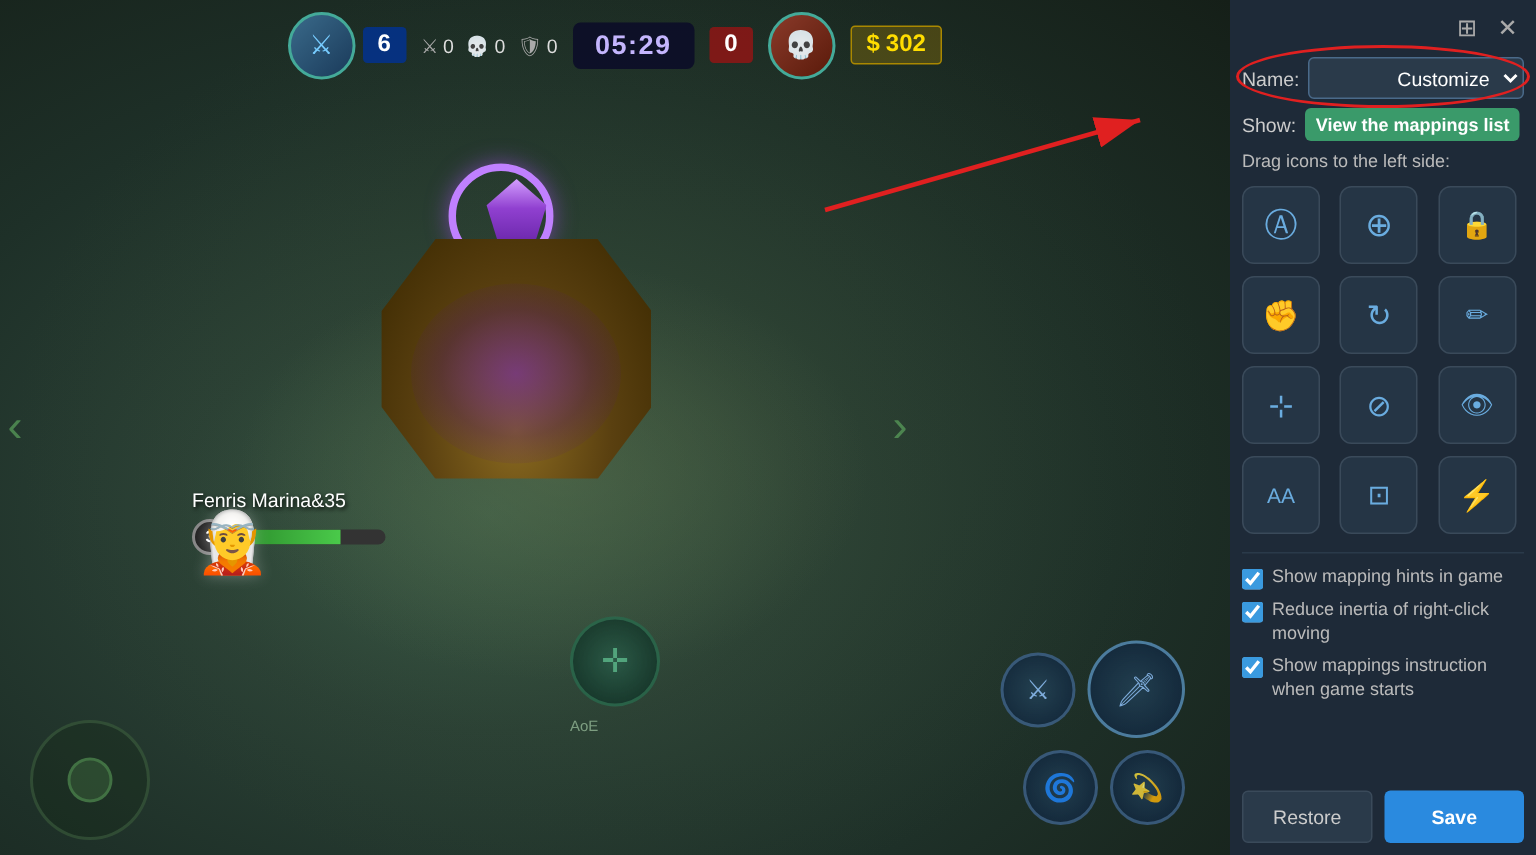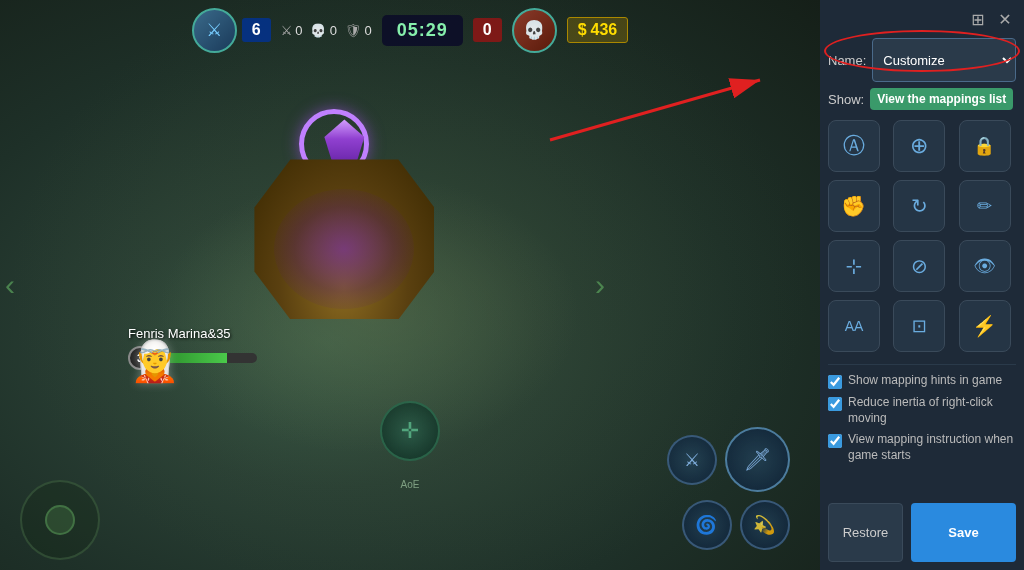--- a/index.html
+++ b/index.html
@@ -79,21 +79,21 @@
       border-radius: 3px;
       font-size: 16px;
       font-weight: bold;
     }
 
     .score-box.blue { background: rgba(0,50,150,0.8); }
     .score-box.red { background: rgba(150,20,20,0.8); }
 
     .timer-box {
       background: rgba(10,10,40,0.85);
-      color: #86efac;
+      color: #c4b5fd;
       padding: 5px 15px;
       border-radius: 5px;
       font-size: 18px;
       font-weight: bold;
       letter-spacing: 1px;
     }
 
     .hud-stats {
       display: flex;
       align-items: center;
@@ -296,21 +296,22 @@
 
     .name-select-wrapper select {
       width: 100%;
       background: #2a3a4a;
       border: 1px solid #4a6a8a;
       color: #fff;
       padding: 3px 6px;
       border-radius: 4px;
       font-size: 13px;
       cursor: pointer;
-      height: 44px;
+      height: 28px;
+      text-align: right;
     }
 
     .group-row {
       display: flex;
       align-items: center;
       gap: 6px;
     }
 
     .group-label {
       color: #ccc;
@@ -401,21 +402,21 @@
       border-radius: 4px;
       font-size: 13px;
       cursor: pointer;
     }
 
     .save-btn {
       flex: 1;
       background: #2a8adf;
       color: #fff;
       border: none;
-      padding: 22px;
+      padding: 10px;
       border-radius: 4px;
       font-size: 13px;
       cursor: pointer;
       font-weight: bold;
     }
 
     
     .annotation-layer {
       position: absolute;
       inset: 0;
@@ -516,21 +517,21 @@
       </div>
     </div>
 
     <div class="timer-box">05:29</div>
 
     <div class="score-box red">0</div>
     <div class="avatar-box" style="background:linear-gradient(135deg,#8a3a2a,#5a1a0a);">💀</div>
 
     <div class="gold-box">
       <span>$</span>
-      <span>436</span>
+      <span>302</span>
     </div>
   </div>
 
   <div class="tower-area" style="position:absolute;top:42%;left:42%;transform:translate(-50%,-50%);">
     <div class="tower-crystal">
       <div class="crystal-ring"></div>
       <div class="crystal-shape"></div>
     </div>
     <div class="tower-base">
       <div class="tower-glow"></div>
@@ -552,21 +553,21 @@
   <div class="side-arrow left">‹</div>
   <div class="side-arrow right" style="right:215px;">›</div>
 
   <div class="bottom-ui">
     <div class="joystick-area">
       <div class="joystick-inner"></div>
     </div>
 
     <div style="position:absolute;bottom:70px;left:50%;transform:translateX(-50%);">
       <div style="width:60px;height:60px;border-radius:50%;background:radial-gradient(circle,rgba(40,100,80,0.6),rgba(10,40,30,0.8));border:2px solid rgba(60,140,100,0.5);display:flex;align-items:center;justify-content:center;color:rgba(100,200,150,0.7);font-size:22px;">✛</div>
-      <div style="text-align:center;color:rgba(180,220,180,0.6);font-size:10px;margin-top:18px;">AoE</div>
+      <div style="text-align:left;color:rgba(180,220,180,0.6);font-size:10px;margin-top:8px;">AoE</div>
     </div>
 
     <div class="right-skills" style="margin-bottom:10px;margin-right:10px;">
       <div class="skill-row">
         <div class="skill-circle">⚔</div>
         <div class="skill-circle big">🗡</div>
       </div>
       <div class="skill-row">
         <div class="skill-circle">🌀</div>
         <div class="skill-circle">💫</div>
@@ -602,20 +603,21 @@
         <option>Customize</option>
       </select>
     </div>
   </div>
 
   <div class="group-row">
     <span class="group-label">Show:</span>
     <button class="view-mappings-btn">View the mappings list</button>
   </div>
 
+  <div class="drag-label">Drag icons to the left side:</div>
 
   <div class="icon-grid">
     <div class="mapping-icon" title="Keyboard A">
       <span>Ⓐ</span>
     </div>
     <div class="mapping-icon" title="Move">
       <span>⊕</span>
     </div>
     <div class="mapping-icon" title="Lock">
       <span style="font-size:18px;">🔒</span>
@@ -654,20 +656,20 @@
   <div class="checkbox-row">
     <input type="checkbox" checked="" style="">
     <span class="checkbox-label">Show mapping hints in game</span>
   </div>
   <div class="checkbox-row">
     <input type="checkbox" checked="" style="">
     <span class="checkbox-label">Reduce inertia of right-click moving</span>
   </div>
   <div class="checkbox-row">
     <input type="checkbox" checked="" style="">
-    <span class="checkbox-label">View mapping instruction when game starts</span>
+    <span class="checkbox-label">Show mappings instruction when game starts</span>
   </div>
 
   <div class="bottom-buttons">
     <button class="restore-btn">Restore</button>
     <button class="save-btn">Save</button>
   </div>
 </div>
 
 </body></html>

